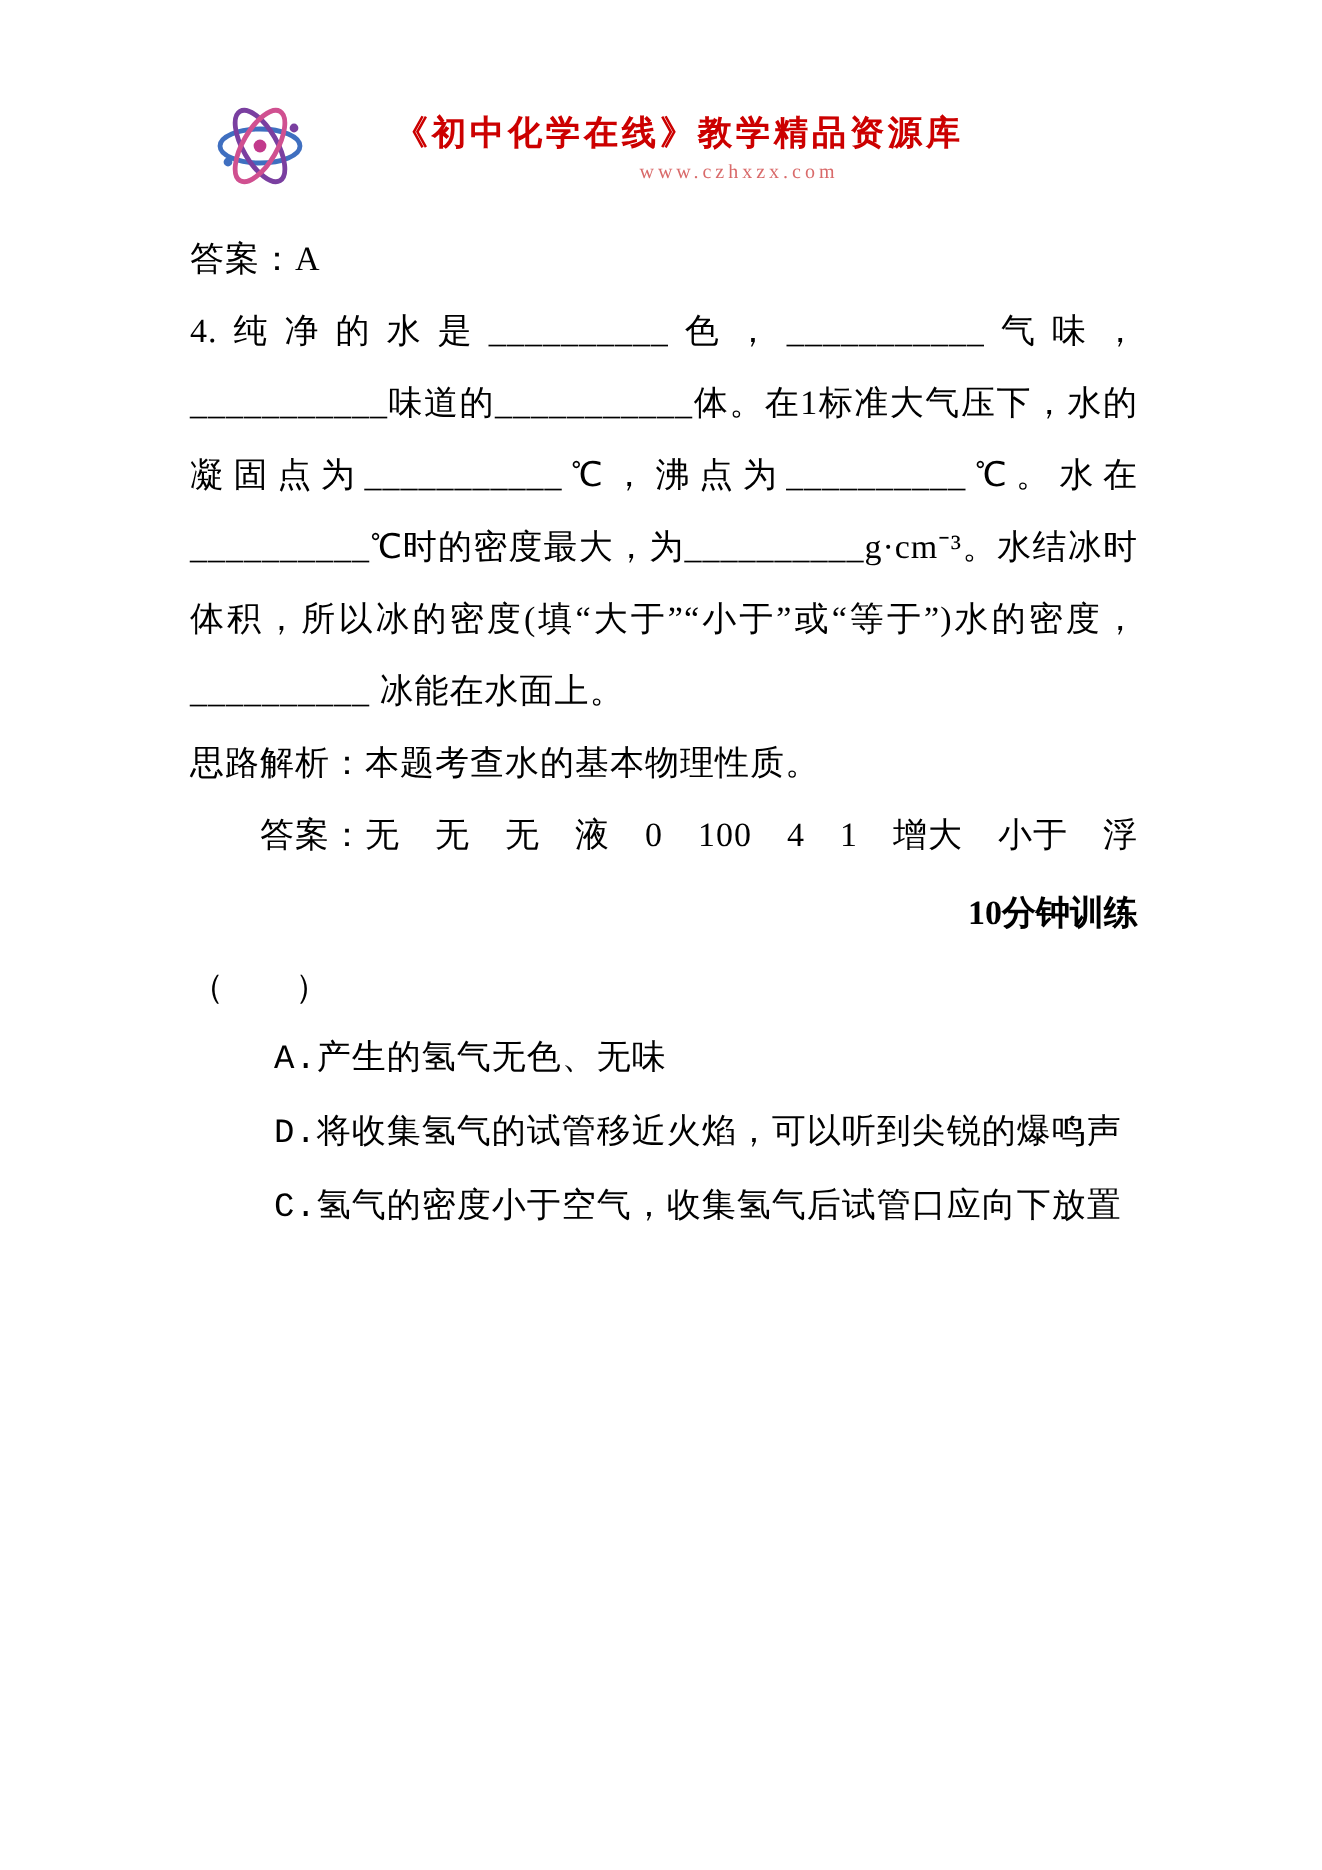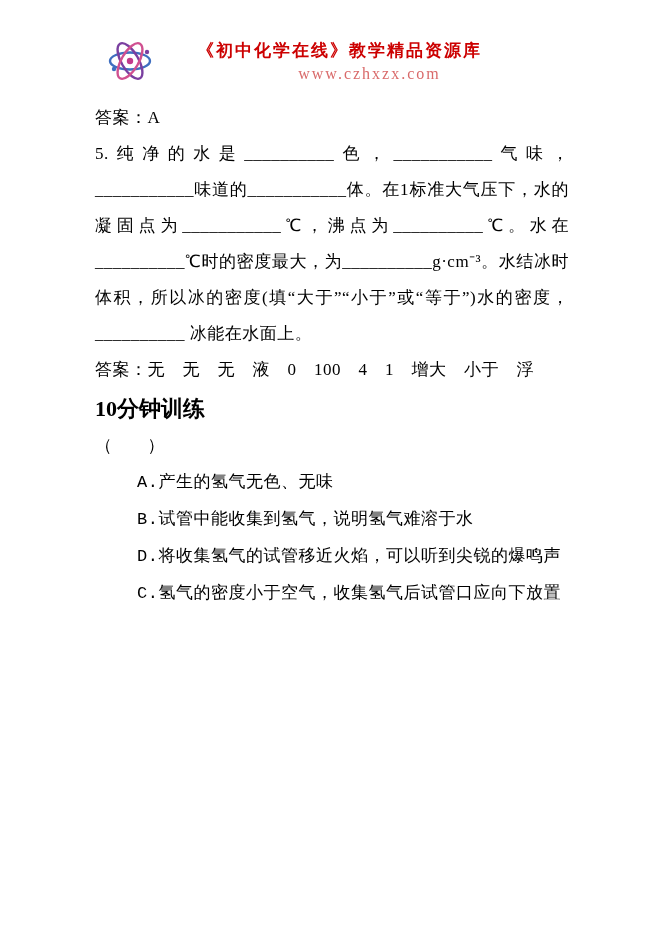--- a/index.html
+++ b/index.html
@@ -2,21 +2,21 @@
 <html><head>
 <meta charset="utf-8">
 <style>
   * { margin: 0; padding: 0; box-sizing: border-box; }
   html, body { background: #ffffff; }
   .page {
     width: 661px;
     height: 729px;
     margin: 0 auto;
     background: #ffffff;
-    padding: 38px 92px 0 95px;
+    padding: 50px 92px 0 95px;
     font-family: "Liberation Serif", serif;
     color: #000000;
     overflow: hidden;
   }
   .header {
     display: flex;
     align-items: center;
     gap: 42px;
     margin-bottom: 16px;
     padding-left: 10px;
@@ -25,48 +25,49 @@
   .header-text { display: flex; flex-direction: column; align-items: center; }
   .title {
     color: #cc0000;
     font-weight: bold;
     font-size: 17px;
     letter-spacing: 2px;
     white-space: nowrap;
   }
   .url {
     color: #d96a6a;
-    font-size: 16px;
+    font-size: 10px;
     letter-spacing: 2px;
     margin-top: 3px;
     align-self: center;
     padding-left: 60px;
   }
   .body-text { font-size: 17px; }
   .para {
     line-height: 36px;
     text-align: justify;
     text-justify: inter-ideograph;
     letter-spacing: 0.5px;
   }
   .line { line-height: 36px; letter-spacing: 0.5px; }
   .bold { font-weight: normal; }
   .section-title {
     font-weight: bold;
-    font-size: 22px;
+    font-size: 17px;
     line-height: 38px;
     margin-top: 2px;
+    text-align: right;
   }
   .option {
     line-height: 37px;
     padding-left: 42px;
     letter-spacing: 0.5px;
     font-family: Liberation Mono, monospace;
   }
-  .answers { letter-spacing: 0.5px; }
+  .answers { letter-spacing: 0.5px; text-align: right; }
 </style>
 </head>
 <body>
 
 <div class="page">
 
   <div class="header">
     <span class="logo">
       <svg viewBox="0 0 50 46" width="50" height="46" aria-hidden="true">
         <g fill="none" stroke-width="2.4">
@@ -83,28 +84,28 @@
       <span class="title">《初中化学在线》教学精品资源库</span>
       <span class="url">www.czhxzx.com</span>
     </span>
   </div>
 
   <div class="body-text">
 
 
     <p class="line"><span class="bold">答案：</span><span>A</span></p>
 
-    <p class="para">5.纯净的水是__________色，___________气味，___________味道的___________体。在1标准大气压下，水的凝固点为___________℃，沸点为__________℃。水在__________℃时的密度最大，为__________g·cm⁻³。水结冰时体积，所以冰的密度(填“大于”“小于”或“等于”)水的密度，__________ 冰能在水面上。</p>
+    <p class="para">4.纯净的水是__________色，___________气味，___________味道的___________体。在1标准大气压下，水的凝固点为___________℃，沸点为__________℃。水在__________℃时的密度最大，为__________g·cm⁻³。水结冰时体积，所以冰的密度(填“大于”“小于”或“等于”)水的密度，__________ 冰能在水面上。</p>
 
+    <p class="line"><span class="bold">思路解析：</span><span>本题考查水的基本物理性质。</span></p>
 
     <p class="line answers"><span class="bold">答案：</span><span>无　无　无　液　0　100　4　1　增大　小于　浮</span></p>
 
     <p class="section-title">10分钟训练</p>
 
     <p class="line">（　　）</p>
 
     <p class="option">A.产生的氢气无色、无味</p>
-    <p class="option">B.试管中能收集到氢气，说明氢气难溶于水</p>
     <p class="option">D.将收集氢气的试管移近火焰，可以听到尖锐的爆鸣声</p>
     <p class="option">C.氢气的密度小于空气，收集氢气后试管口应向下放置</p>
 
   </div>
 </div>
 
 </body></html>

